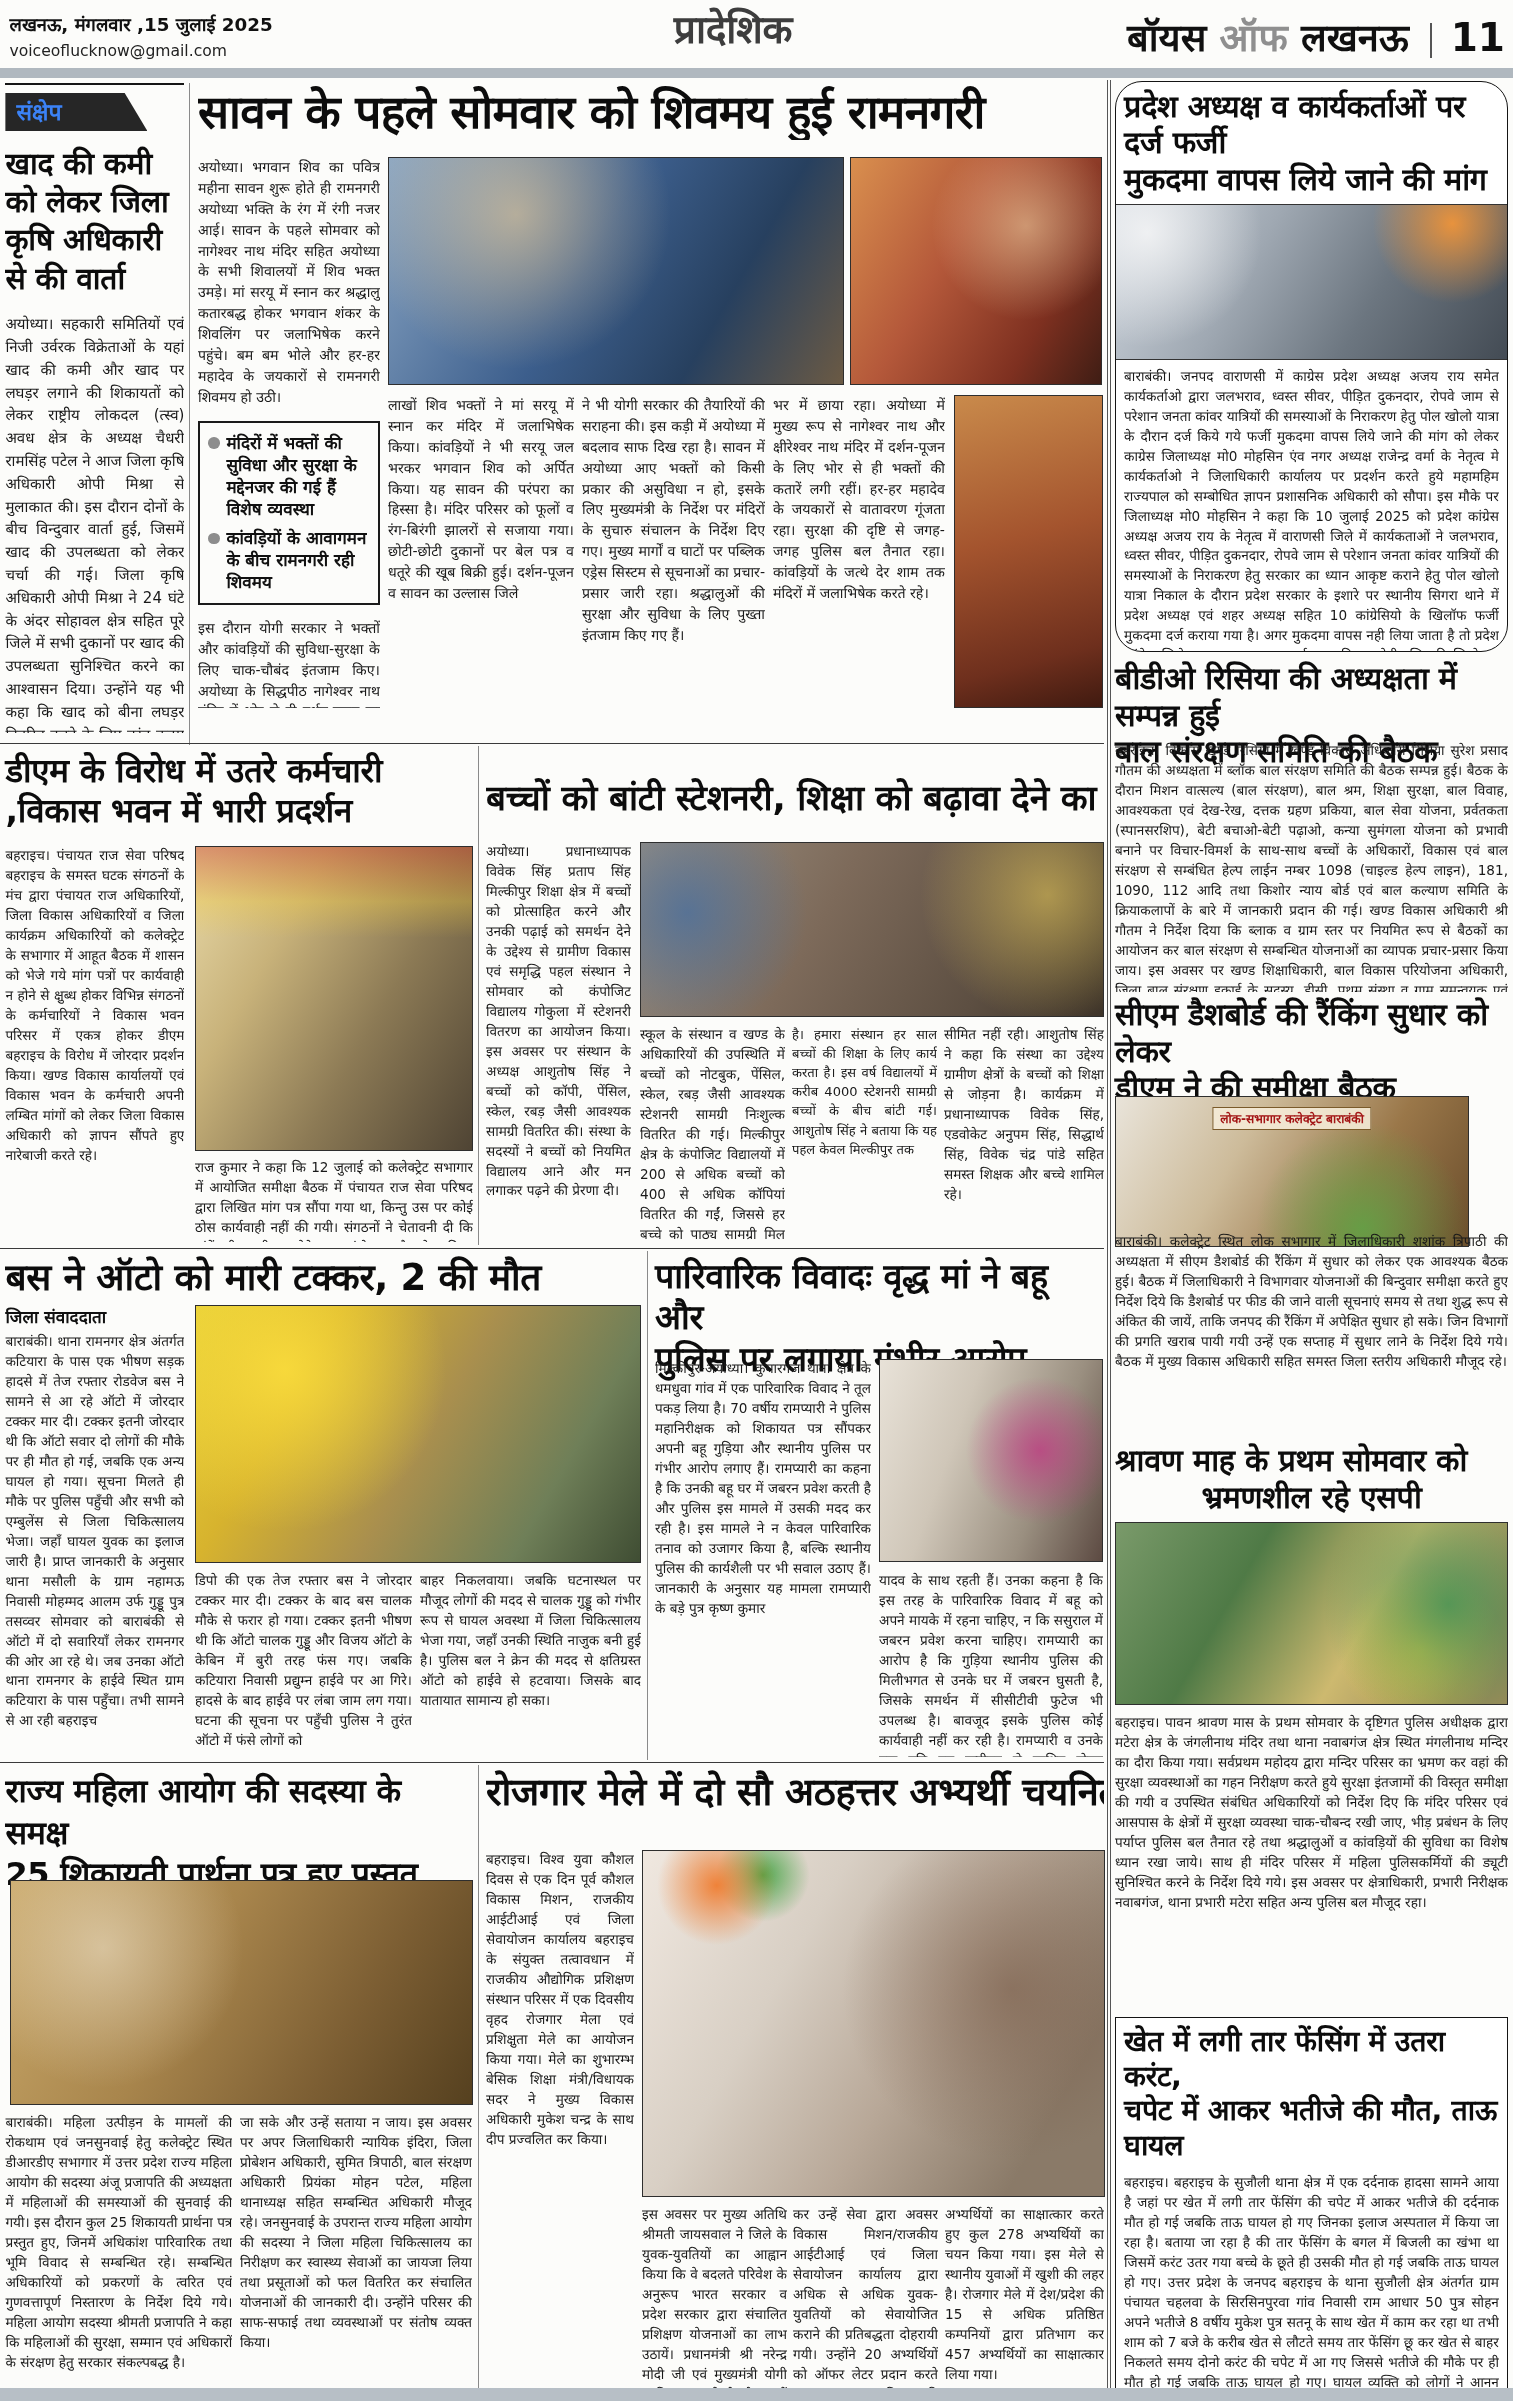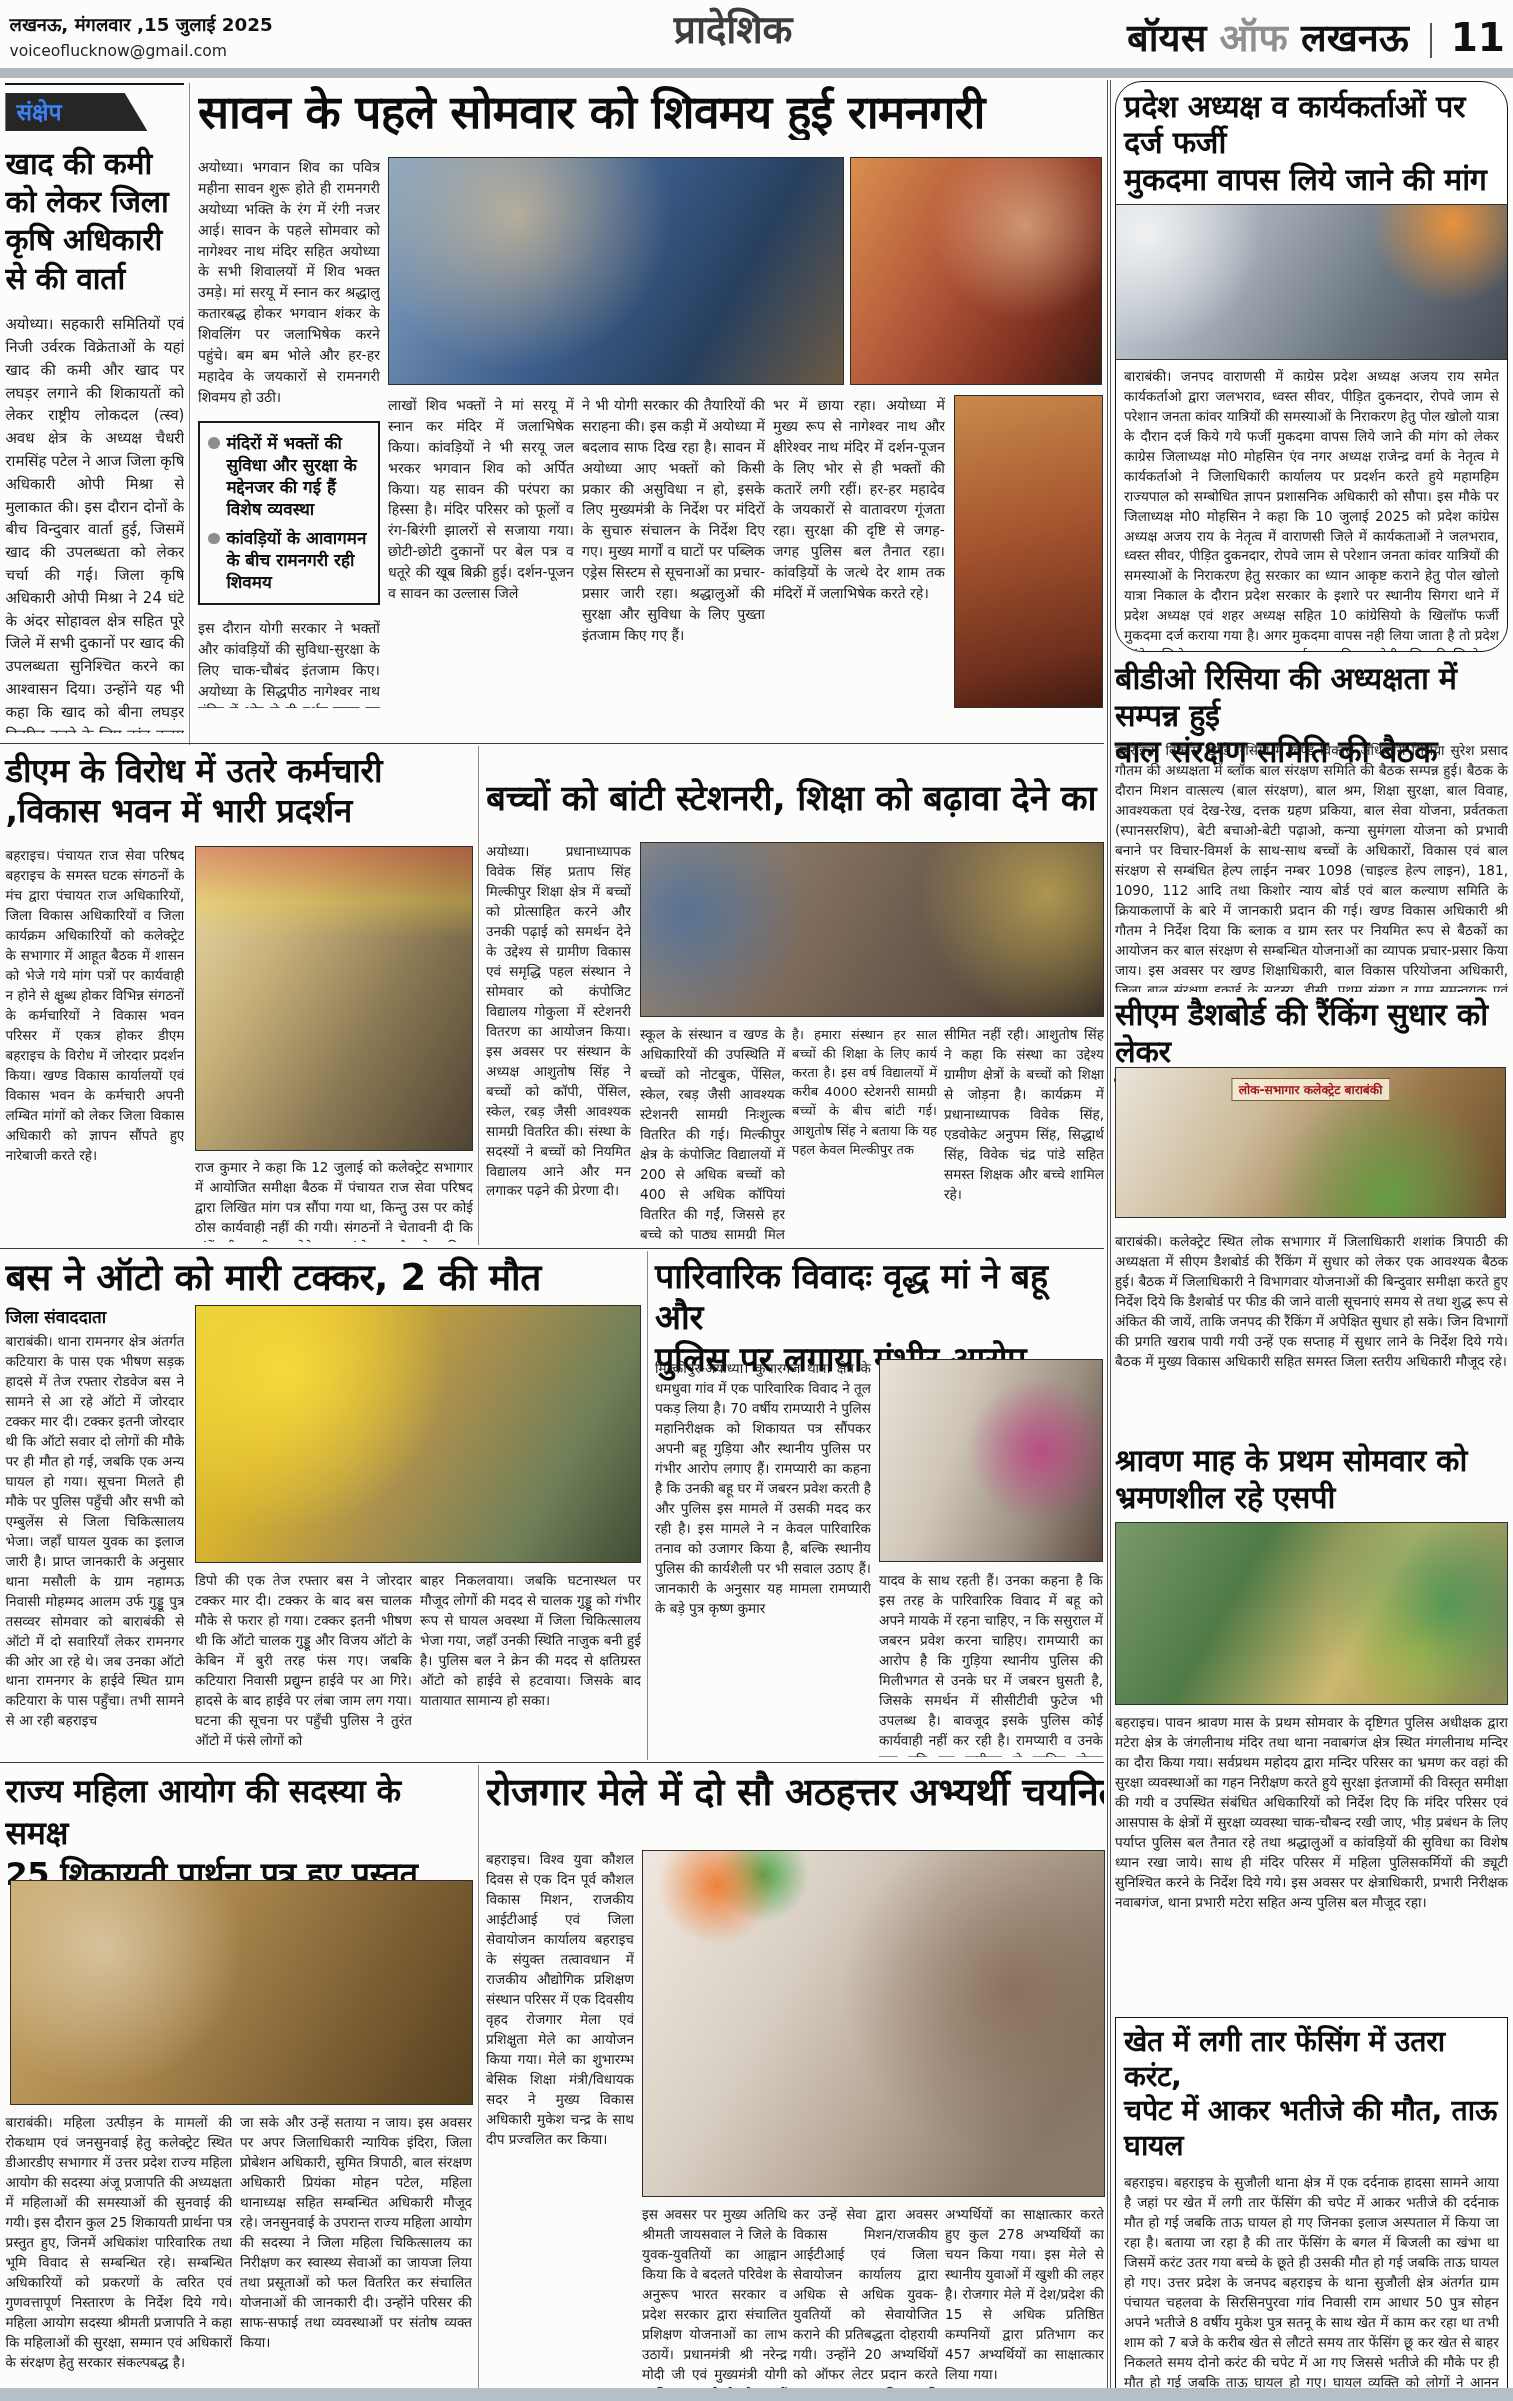--- a/index.html
+++ b/index.html
@@ -165,28 +165,28 @@
   <div class="abs hl" style="left:1115px; top:661px; width:393px; font-size:30.5px; line-height:1.2;">
     <span style="display:block;">बीडीओ रिसिया की अध्यक्षता में सम्पन्न हुई</span>
     <span style="display:block;">बाल संरक्षण समिति की बैठक</span>
   </div>
   <div class="abs bt" style="left:1115px; top:741px; width:393px; height:251px; font-size:13.6px;">बहराइच। विकास खण्ड रिसिया में खण्ड विकास अधिकारी रिसिया सुरेश प्रसाद गौतम की अध्यक्षता में ब्लॉक बाल संरक्षण समिति की बैठक सम्पन्न हुई। बैठक के दौरान मिशन वात्सल्य (बाल संरक्षण), बाल श्रम, शिक्षा सुरक्षा, बाल विवाह, आवश्यकता एवं देख-रेख, दत्तक ग्रहण प्रकिया, बाल सेवा योजना, प्रर्वतकता (स्पानसरशिप), बेटी बचाओ-बेटी पढ़ाओ, कन्या सुमंगला योजना को प्रभावी बनाने पर विचार-विमर्श के साथ-साथ बच्चों के अधिकारों, विकास एवं बाल संरक्षण से सम्बंधित हेल्प लाईन नम्बर 1098 (चाइल्ड हेल्प लाइन), 181, 1090, 112 आदि तथा किशोर न्याय बोर्ड एवं बाल कल्याण समिति के क्रियाकलापों के बारे में जानकारी प्रदान की गई। खण्ड विकास अधिकारी श्री गौतम ने निर्देश दिया कि ब्लाक व ग्राम स्तर पर नियमित रूप से बैठकों का आयोजन कर बाल संरक्षण से सम्बन्धित योजनाओं का व्यापक प्रचार-प्रसार किया जाय। इस अवसर पर खण्ड शिक्षाधिकारी, बाल विकास परियोजना अधिकारी, जिला बाल संरक्षण इकाई के सदस्य, डीसी, प्रथम संस्था व ग्राम समन्वयक एवं आंगनबाड़ी कार्यकत्रियां आदि मौजूद रहीं।</div>
 
   <div class="abs hl" style="left:1115px; top:997px; width:393px; font-size:30.5px; line-height:1.2;">
     <span style="display:block;">सीएम डैशबोर्ड की रैंकिंग सुधार को लेकर</span>
     <span style="display:block;">डीएम ने की समीक्षा बैठक</span>
   </div>
-  <div class="photo ph-meet" style="left:1115px; top:1067px; width:391px; height:151px;padding-left:44px;">
+  <div class="photo ph-meet" style="left:1115px; top:1096px; width:354px; height:151px;padding-left:44px;">
     <div class="banner-chip">लोक-सभागार कलेक्ट्रेट बाराबंकी</div>
   </div>
   <div class="abs bt" style="left:1115px; top:1232px; width:393px; height:208px; font-size:13.6px;">बाराबंकी। कलेक्ट्रेट स्थित लोक सभागार में जिलाधिकारी शशांक त्रिपाठी की अध्यक्षता में सीएम डैशबोर्ड की रैंकिंग में सुधार को लेकर एक आवश्यक बैठक हुई। बैठक में जिलाधिकारी ने विभागवार योजनाओं की बिन्दुवार समीक्षा करते हुए निर्देश दिये कि डैशबोर्ड पर फीड की जाने वाली सूचनाएं समय से तथा शुद्ध रूप से अंकित की जायें, ताकि जनपद की रैंकिंग में अपेक्षित सुधार हो सके। जिन विभागों की प्रगति खराब पायी गयी उन्हें एक सप्ताह में सुधार लाने के निर्देश दिये गये। बैठक में मुख्य विकास अधिकारी सहित समस्त जिला स्तरीय अधिकारी मौजूद रहे।</div>
 
   <div class="abs hl" style="left:1115px; top:1443px; width:393px; font-size:30.5px; line-height:1.2;">
     <span style="display:block;">श्रावण माह के प्रथम सोमवार को</span>
-    <span style="display:block;">भ्रमणशील रहे एसपी</span>
+    <span style="display:block;text-align:center;">भ्रमणशील रहे एसपी</span>
   </div>
   <div class="photo ph-spwalk" style="left:1115px; top:1522px; width:393px; height:183px;"></div>
   <div class="abs bt" style="left:1115px; top:1713px; width:393px; height:298px; font-size:13.6px;">बहराइच। पावन श्रावण मास के प्रथम सोमवार के दृष्टिगत पुलिस अधीक्षक द्वारा मटेरा क्षेत्र के जंगलीनाथ मंदिर तथा थाना नवाबगंज क्षेत्र स्थित मंगलीनाथ मन्दिर का दौरा किया गया। सर्वप्रथम महोदय द्वारा मन्दिर परिसर का भ्रमण कर वहां की सुरक्षा व्यवस्थाओं का गहन निरीक्षण करते हुये सुरक्षा इंतजामों की विस्तृत समीक्षा की गयी व उपस्थित संबंधित अधिकारियों को निर्देश दिए कि मंदिर परिसर एवं आसपास के क्षेत्रों में सुरक्षा व्यवस्था चाक-चौबन्द रखी जाए, भीड़ प्रबंधन के लिए पर्याप्त पुलिस बल तैनात रहे तथा श्रद्धालुओं व कांवड़ियों की सुविधा का विशेष ध्यान रखा जाये। साथ ही मंदिर परिसर में महिला पुलिसकर्मियों की ड्यूटी सुनिश्चित करने के निर्देश दिये गये। इस अवसर पर क्षेत्राधिकारी, प्रभारी निरीक्षक नवाबगंज, थाना प्रभारी मटेरा सहित अन्य पुलिस बल मौजूद रहा।</div>
 
   <div class="abs boxed" style="left:1115px; top:2017px; width:393px; height:377px; overflow:hidden;">
     <div class="hl" style="padding:6.8px 8.1px 4.1px; font-size:28.5px; line-height:1.22;">
       <span style="display:block;">खेत में लगी तार फेंसिंग में उतरा करंट,</span>
       <span style="display:block;">चपेट में आकर भतीजे की मौत, ताऊ घायल</span>
     </div>
     <div class="bt" style="margin:5.4px 8.1px; font-size:13.6px; height:277px;">बहराइच। बहराइच के सुजौली थाना क्षेत्र में एक दर्दनाक हादसा सामने आया है जहां पर खेत में लगी तार फेंसिंग की चपेट में आकर भतीजे की दर्दनाक मौत हो गई जबकि ताऊ घायल हो गए जिनका इलाज अस्पताल में किया जा रहा है। बताया जा रहा है की तार फेंसिंग के बगल में बिजली का खंभा था जिसमें करंट उतर गया बच्चे के छूते ही उसकी मौत हो गई जबकि ताऊ घायल हो गए। उत्तर प्रदेश के जनपद बहराइच के थाना सुजौली क्षेत्र अंतर्गत ग्राम पंचायत चहलवा के सिरसिनपुरवा गांव निवासी राम आधार 50 पुत्र सोहन अपने भतीजे 8 वर्षीय मुकेश पुत्र सतनू के साथ खेत में काम कर रहा था तभी शाम को 7 बजे के करीब खेत से लौटते समय तार फेंसिंग छू कर खेत से बाहर निकलते समय दोनो करंट की चपेट में आ गए जिससे भतीजे की मौके पर ही मौत हो गई जबकि ताऊ घायल हो गए। घायल व्यक्ति को लोगों ने आनन फानन में पीएचसी सुजौली में भर्ती कराया है। ग्रामीणों के मुताबिक बिजली के खम्बे से खेत में लगी तार फेंसिंग टच थी जिसके कारण खम्बे में उतरा करंट फेंसिंग तार में फैल गया जिसके चलते घटना हो गई। घटना से लोगों में हड़कंप मच गया है। जबकि परिवार में मातम छाया हुआ है।</div>

